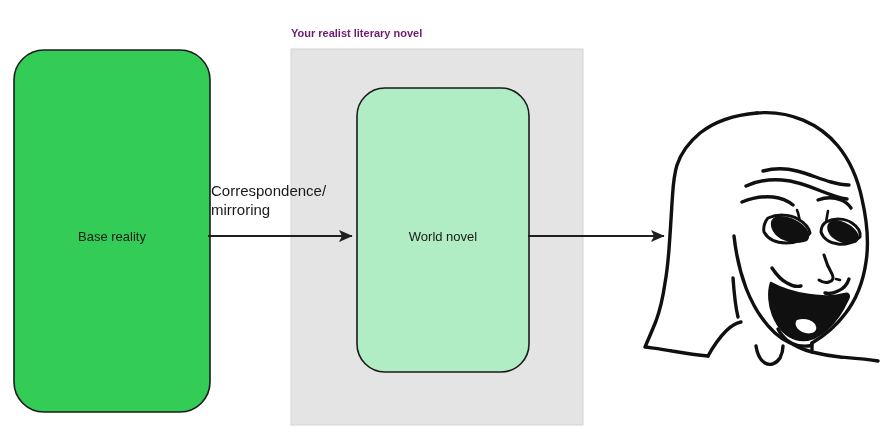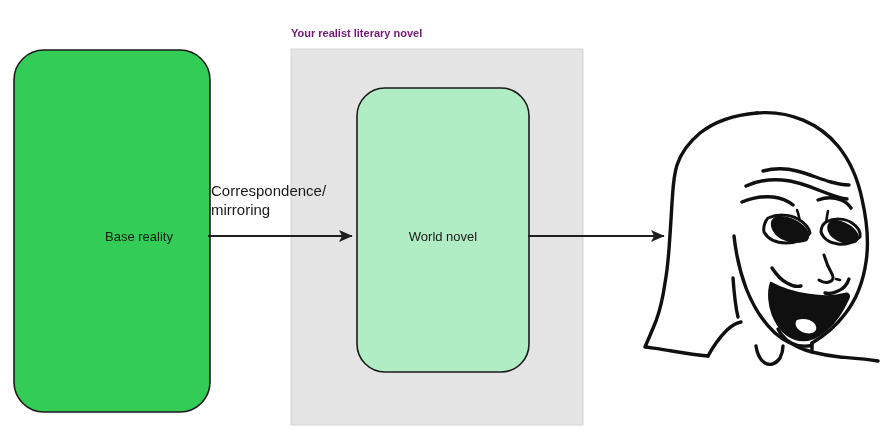--- a/index.html
+++ b/index.html
@@ -39,21 +39,20 @@
     text-align: left;
     color: #701a75;
     font-size: 11px;
     line-height: 18px;
     font-weight: bold;
   }
   #base-reality-label {
     left: 14px;
     top: 228px;
     width: 196px;
-    margin-left: 27px;
   }
   #world-model-label {
     left: 357px;
     top: 228px;
     width: 172px;
   }
   #edge-label {
     left: 211px;
     top: 181px;
     width: 150px;

